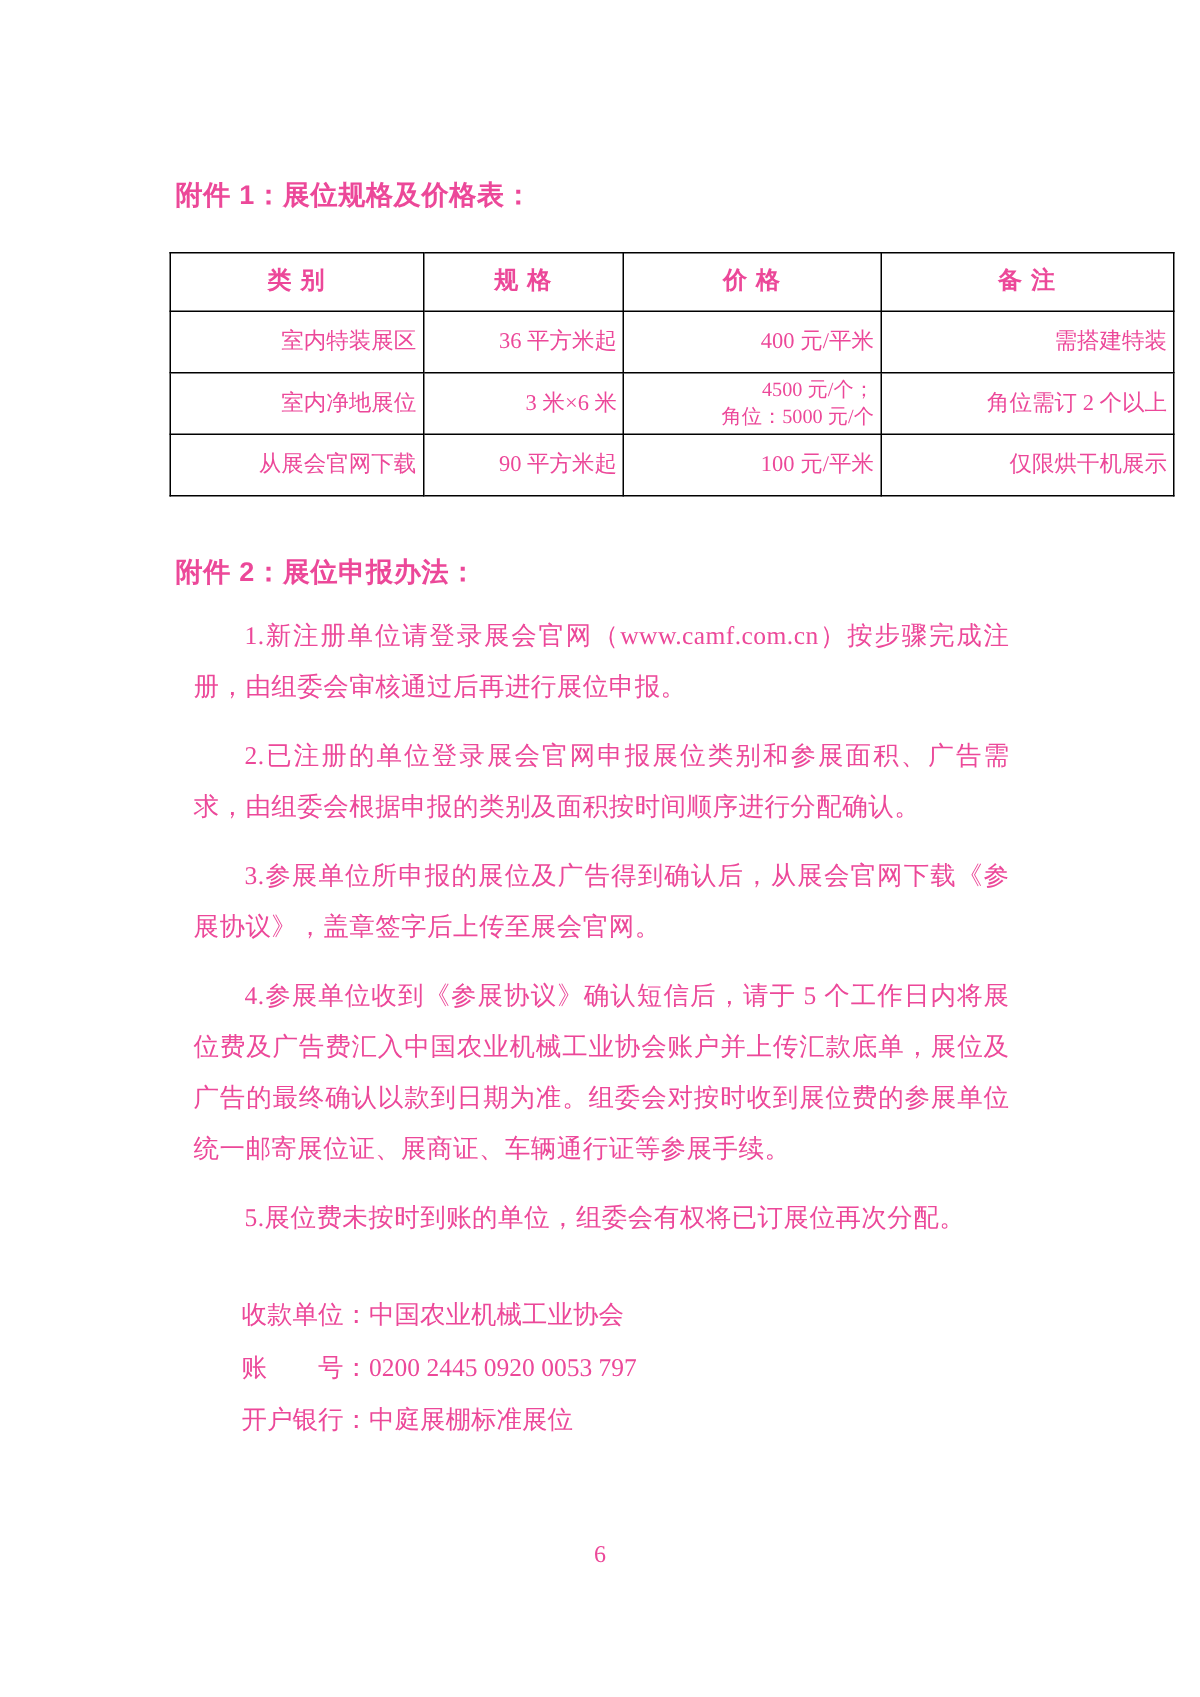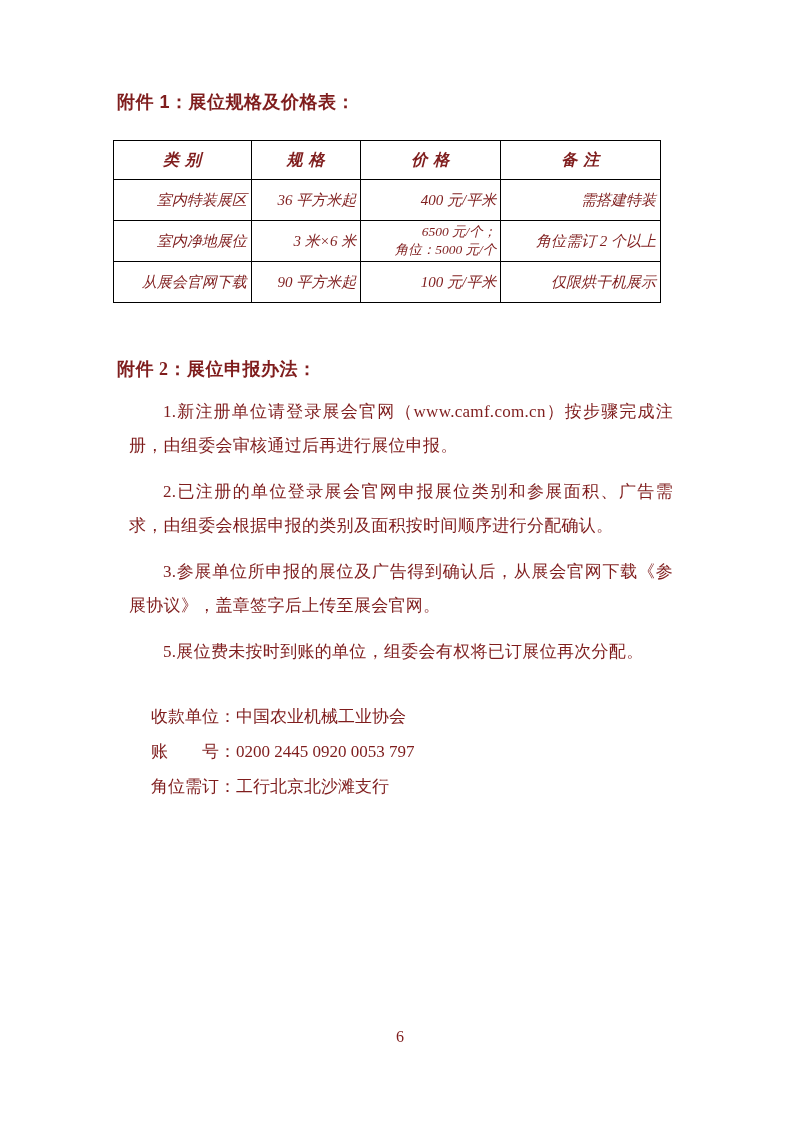--- a/index.html
+++ b/index.html
@@ -2,42 +2,41 @@
 <html><head>
 <meta charset="utf-8">
 <style>
   html, body { margin: 0; padding: 0; background: #ffffff; }
   .page {
     position: relative;
     width: 800px;
     height: 1131px;
     margin: 0 auto;
     background: #ffffff;
-    color: #7f1d1d;
+    color: #ec4899;
     font-family: "Liberation Serif", "DejaVu Serif", serif;
     box-sizing: border-box;
-    padding: 88px 115px 0 117px;
+    padding: 116px 115px 0 117px;
     overflow: hidden;
   }
   .att-title {
     font-family: "Liberation Sans", "DejaVu Sans", sans-serif;
     font-weight: 700;
     font-size: 18px;
     line-height: 28px;
     margin: 0;
     letter-spacing: 0.5px;
   }
-  .att-title-2 { margin-top: 52px; font-family: Liberation Serif, serif; }
+  .att-title-2 { margin-top: 36px; }
 
   table.booth-table {
     border-collapse: collapse;
     table-layout: fixed;
-    width: 548px;
+    width: 670px;
     margin: 24px 0 0 -4px;
-    font-style: italic;
   }
   .booth-table th, .booth-table td {
     border: 1.5px solid #000000;
     text-align: center;
     vertical-align: middle;
     padding: 2px 4px;
     font-size: 15px;
     line-height: 20px;
     overflow: hidden;
   }
@@ -60,21 +59,21 @@
     line-height: 34px;
     text-align: justify;
     letter-spacing: 0.3px;
   }
   .paragraphs p {
     margin: 12px;
     text-indent: 2em;
   }
 
   .payment {
-    margin: 30px 0 0 34px;
+    margin: 30px 0 0 44px;
     font-size: 17px;
     line-height: 35px;
   }
   .payment div { white-space: pre-wrap; }
 
   .page-number {
     position: absolute;
     top: 1028px;
     left: 0;
     right: 0;
@@ -108,44 +107,45 @@
       <tr>
         <td>室内特装展区</td>
         <td>36 平方米起</td>
         <td>400 元/平米</td>
         <td>需搭建特装</td>
       </tr>
       <tr>
         <td>室内净地展位</td>
         <td>3 米×6 米</td>
         <td class="two-line">
-          <span class="cell-line">6500 元/个；</span>
+          <span class="cell-line">4500 元/个；</span>
           <span class="cell-line">角位：5000 元/个</span>
         </td>
         <td>角位需订 2 个以上</td>
       </tr>
       <tr>
         <td>从展会官网下载</td>
         <td>90 平方米起</td>
         <td>100 元/平米</td>
         <td>仅限烘干机展示</td>
       </tr>
     </tbody>
   </table>
 
   <h1 class="att-title att-title-2">附件 2：展位申报办法：</h1>
 
   <div class="paragraphs">
     <p>1.新注册单位请登录展会官网（www.camf.com.cn）按步骤完成注册，由组委会审核通过后再进行展位申报。</p>
     <p>2.已注册的单位登录展会官网申报展位类别和参展面积、广告需求，由组委会根据申报的类别及面积按时间顺序进行分配确认。</p>
     <p>3.参展单位所申报的展位及广告得到确认后，从展会官网下载《参展协议》，盖章签字后上传至展会官网。</p>
+    <p>4.参展单位收到《参展协议》确认短信后，请于 5 个工作日内将展位费及广告费汇入中国农业机械工业协会账户并上传汇款底单，展位及广告的最终确认以款到日期为准。组委会对按时收到展位费的参展单位统一邮寄展位证、展商证、车辆通行证等参展手续。</p>
     <p>5.展位费未按时到账的单位，组委会有权将已订展位再次分配。</p>
   </div>
 
   <div class="payment">
     <div>收款单位：中国农业机械工业协会</div>
     <div>账　　号：0200 2445 0920 0053 797</div>
-    <div>角位需订：工行北京北沙滩支行</div>
+    <div>开户银行：中庭展棚标准展位</div>
   </div>
 
   <div class="page-number">6</div>
 
 </div>
 
 </body></html>

